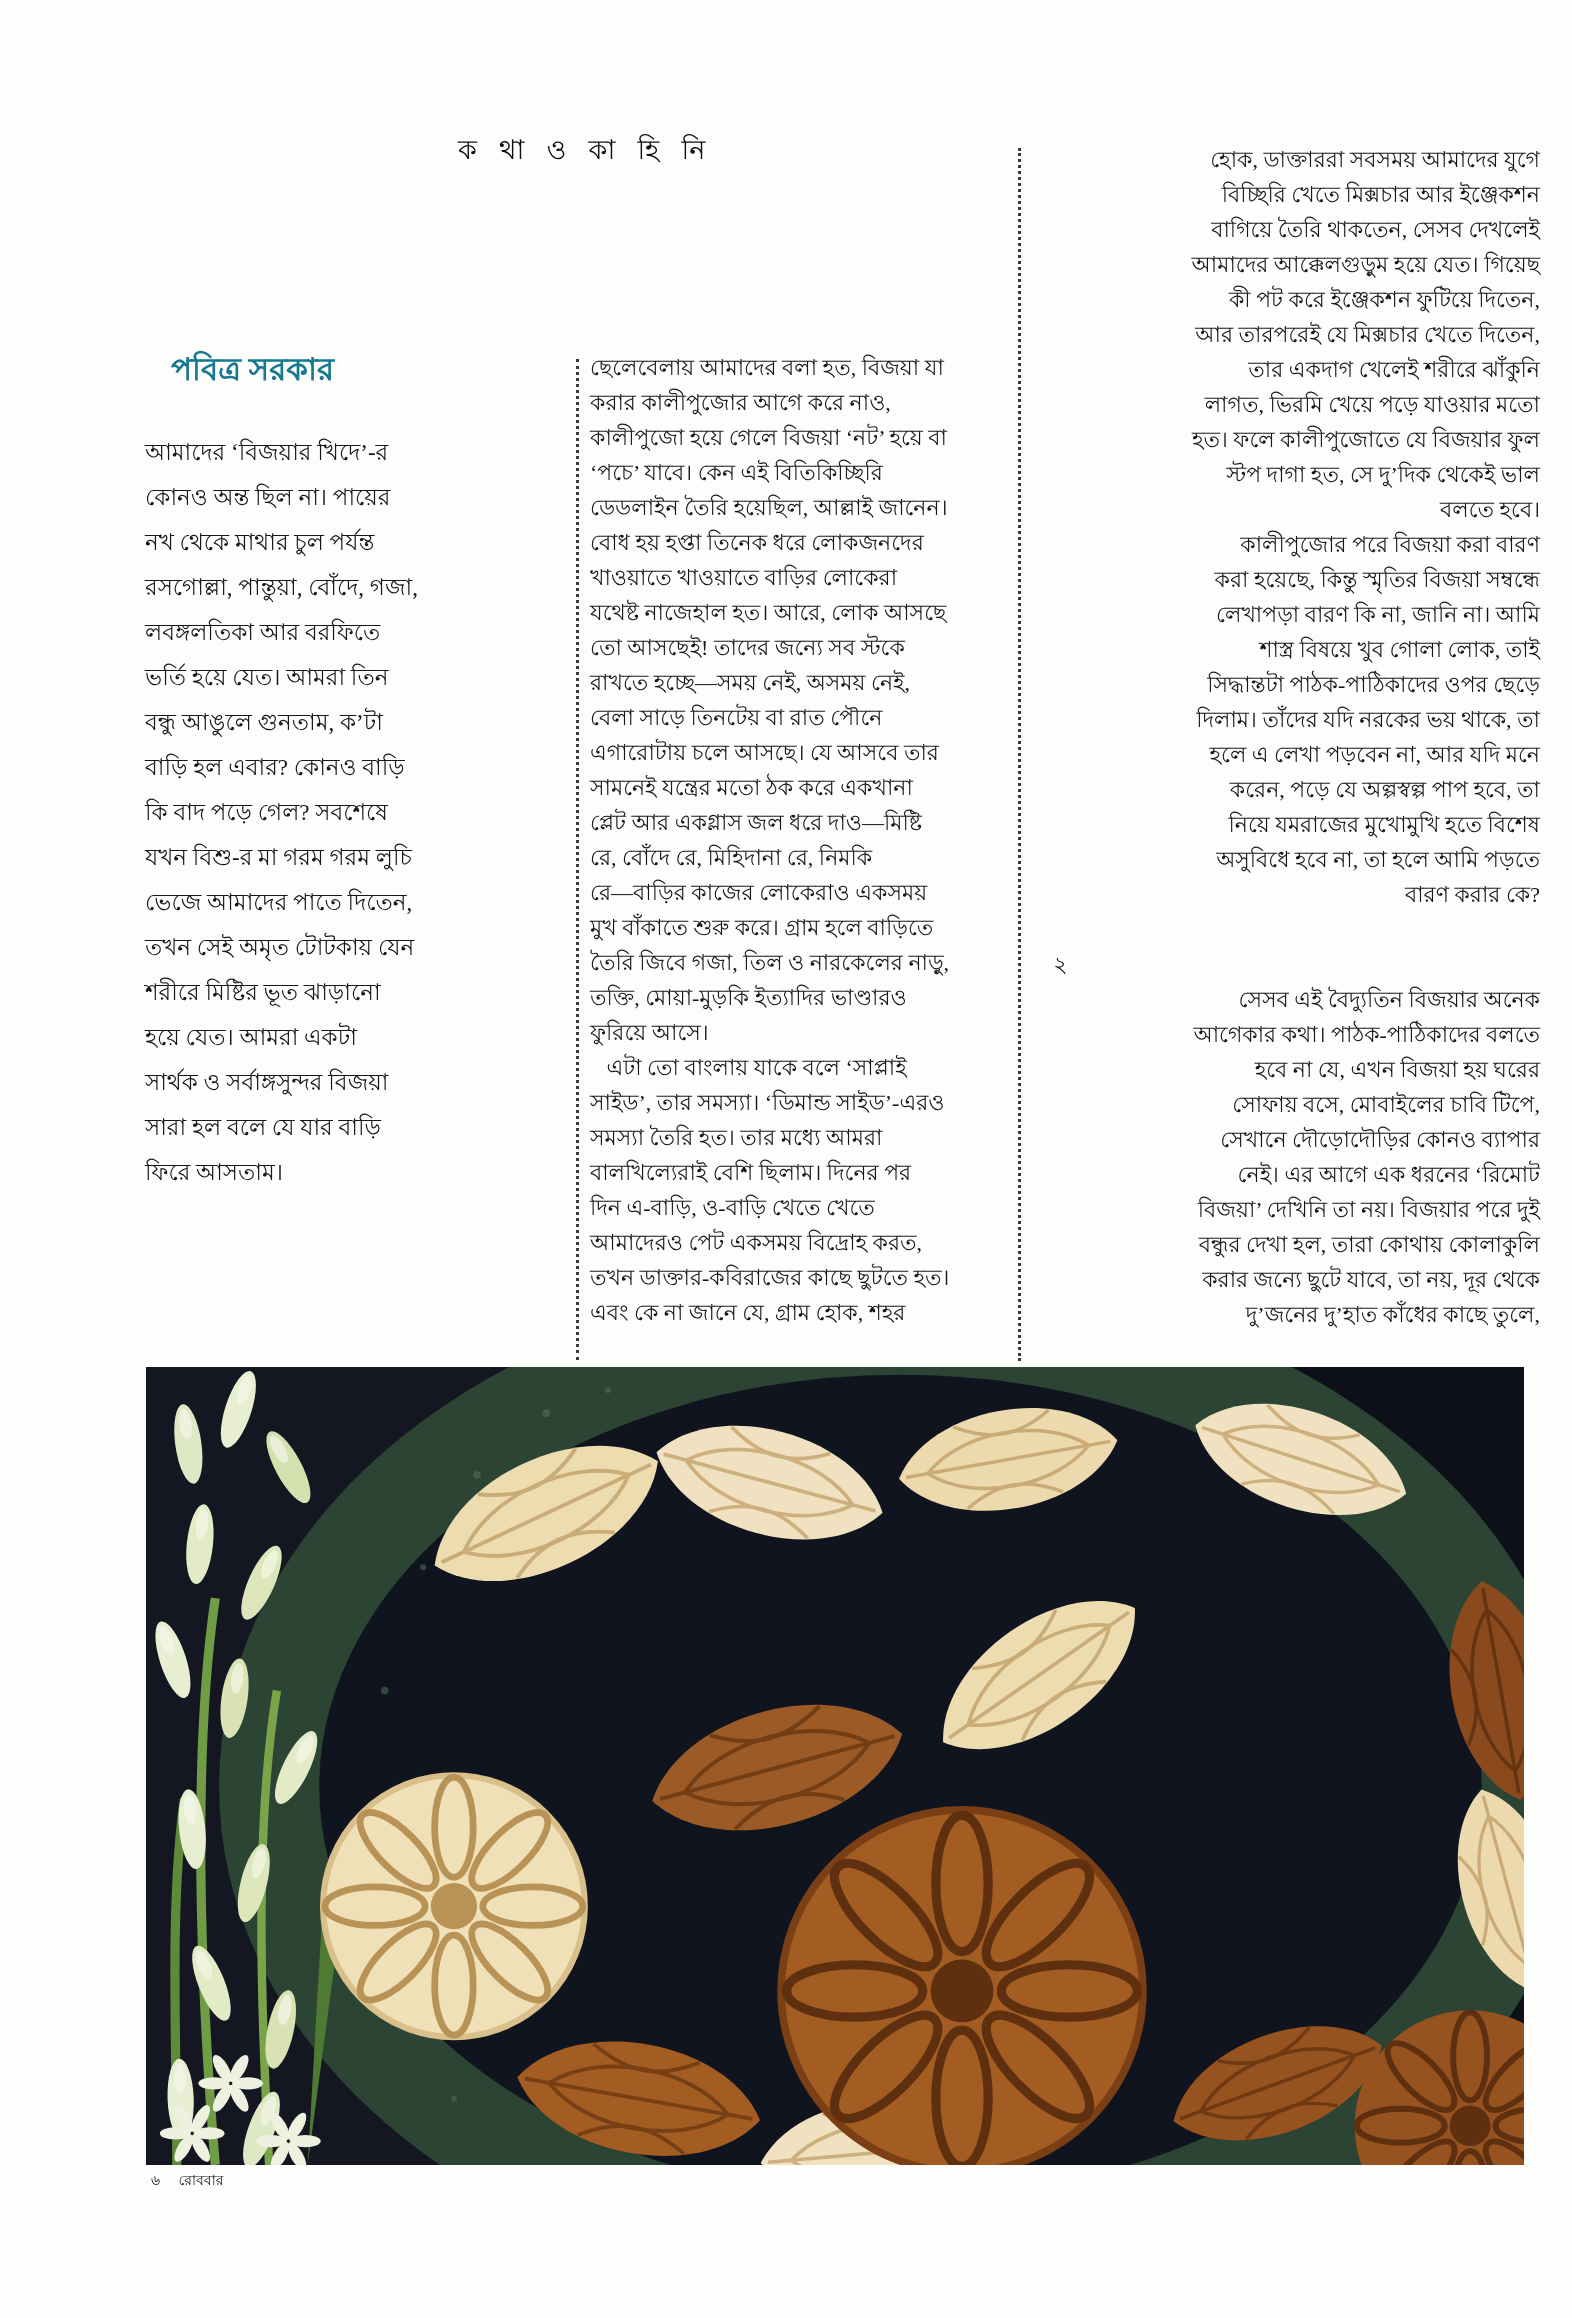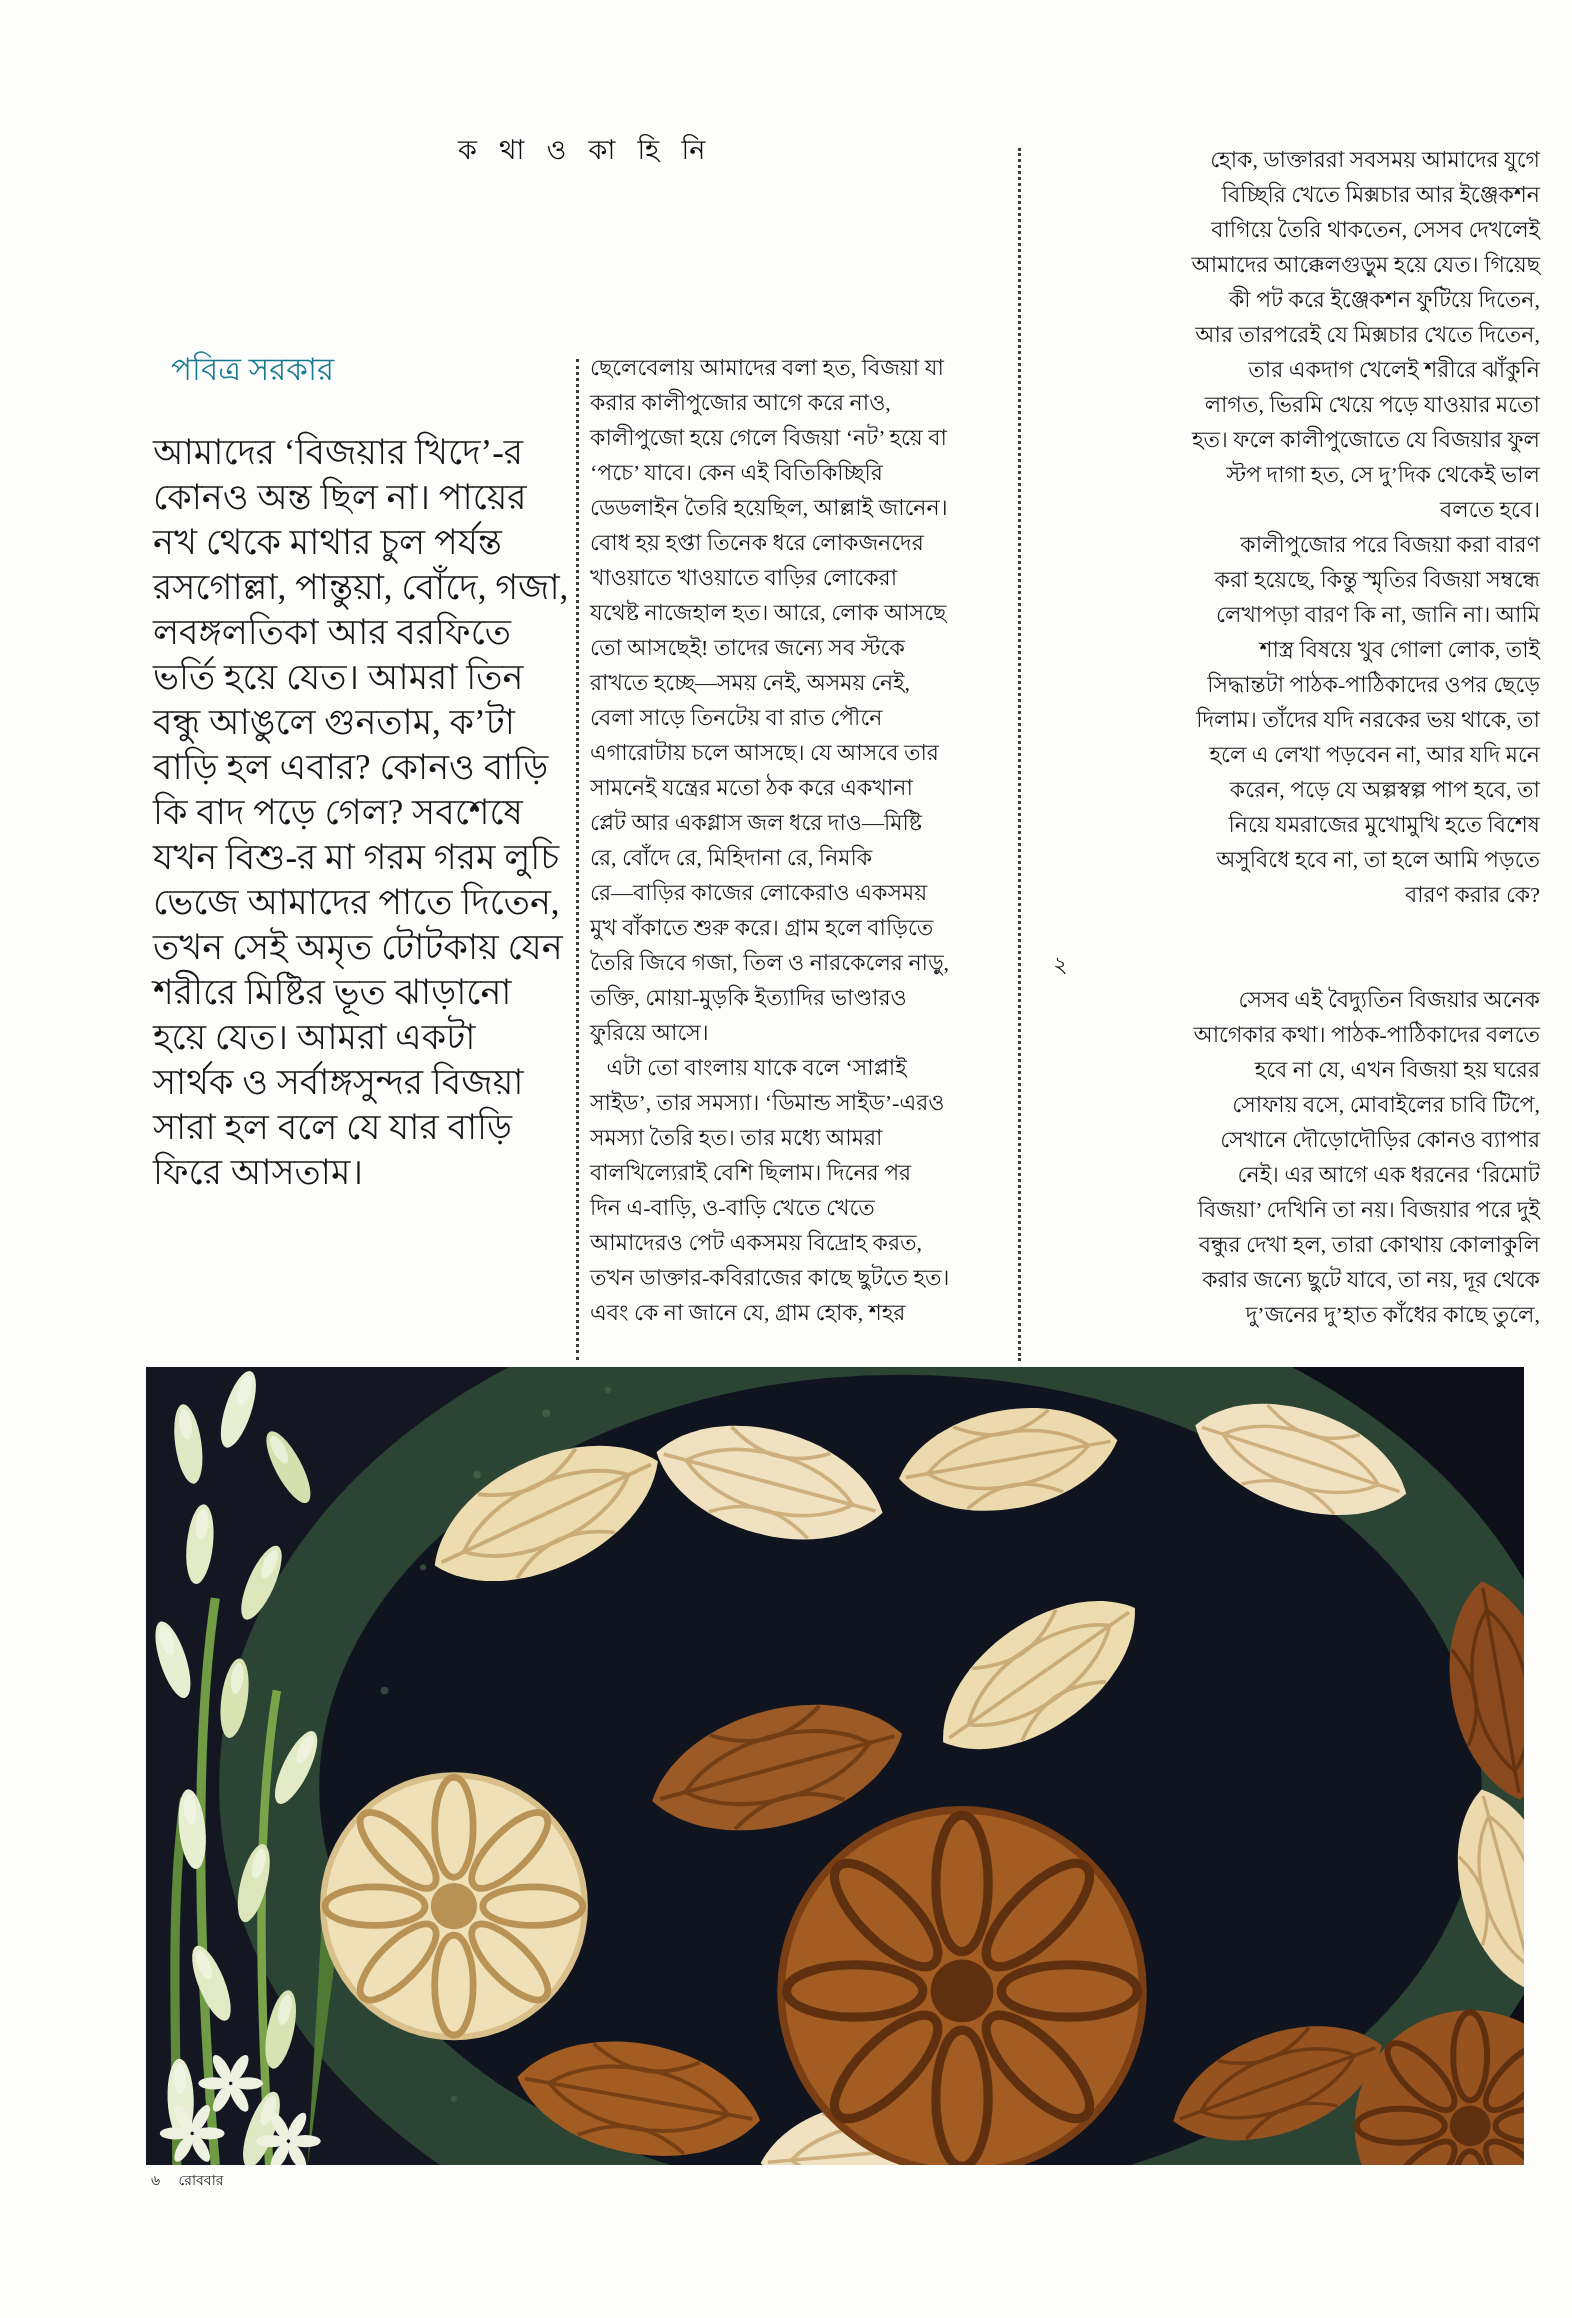--- a/index.html
+++ b/index.html
@@ -2,22 +2,22 @@
 <html style="font-size:12.3px"><head>
 <meta charset="utf-8">
 <style>
   html,body{margin:0;padding:0;background:#ffffff;}
   .page{position:relative;width:1573px;height:2319px;background:#fdfdfc;
         font-family:"Liberation Serif","DejaVu Sans",serif;color:#161616;overflow:hidden;}
   .kicker{position:absolute;left:262px;top:129px;width:647px;text-align:center;
           font-size:27px;letter-spacing:7.7px;color:#0d0d0d;}
   .title{position:absolute;left:185px;top:168px;width:801px;margin:0;text-align:center;
          font-size:86px;line-height:1.45;font-weight:700;color:#7e4a63;}
-  .author{position:absolute;left:171px;top:345px;font-size:31px;color:#17798f;font-weight:400;}
-  .lead{position:absolute;left:153px;top:430px;width:436px;font-size:35px;line-height:45px;
+  .author{position:absolute;left:171px;top:345px;font-size:31px;color:#17798f;font-weight:700;}
+  .lead{position:absolute;left:145px;top:430px;width:436px;font-size:23px;line-height:45px;
         white-space:pre-wrap;}
   .note{position:absolute;left:145px;top:1259px;width:436px;font-size:21px;line-height:31px;
         white-space:pre-wrap;}
   .bodycol{font-size:22px;line-height:35px;}
   .col2{position:absolute;left:590px;top:350px;width:417px;white-space:pre-wrap;}
   .col3{position:absolute;left:1047px;top:142px;width:493px;}
   .col3 .part{white-space:pre-wrap;text-align:right;}
   .section-num{height:35px;margin-top:35px;padding-left:6.2px;}
   .vrule{position:absolute;width:0;border-left:3.1px dotted #3a3a3a;}
   .d1{left:576px;top:359px;height:1001px;}

